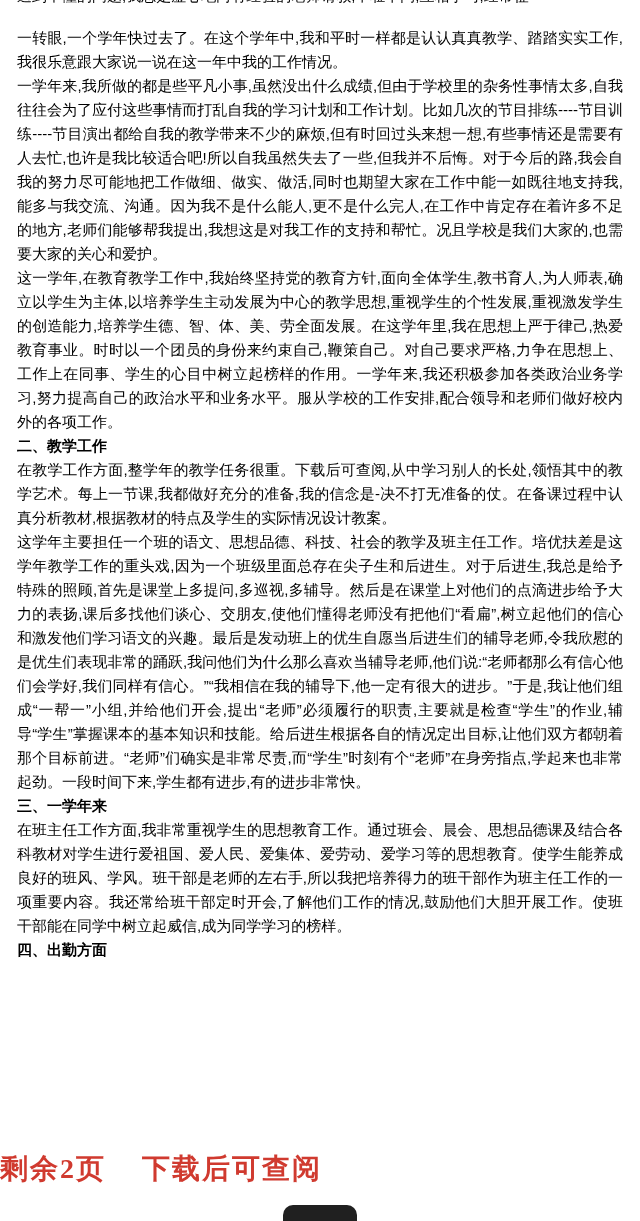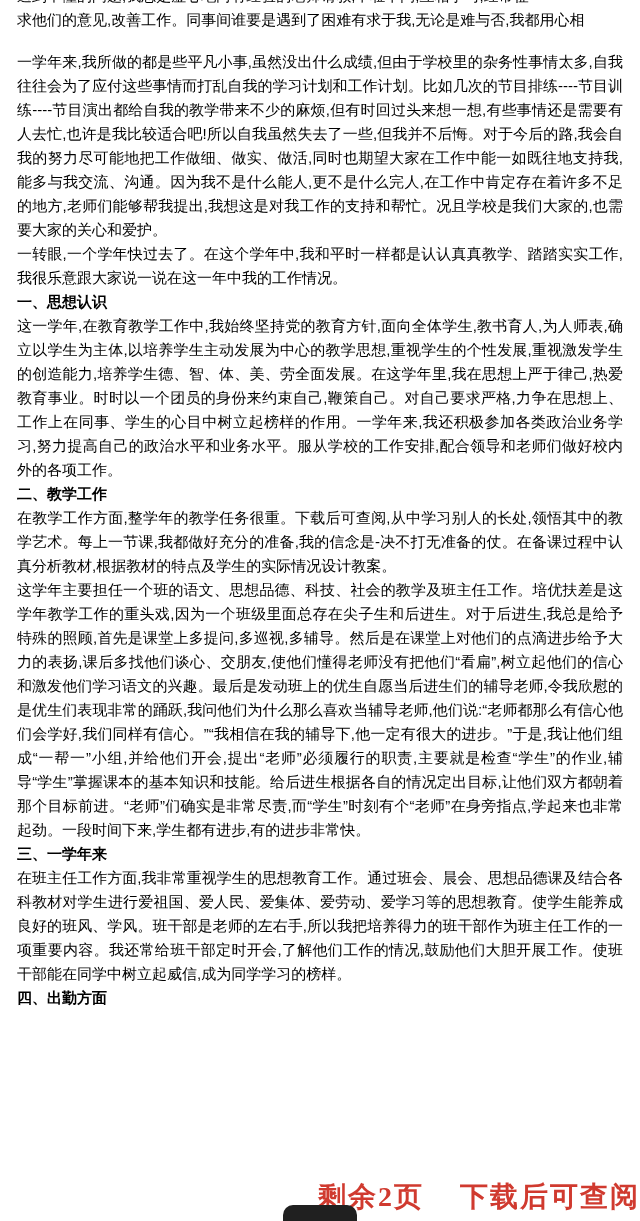--- a/index.html
+++ b/index.html
@@ -39,28 +39,27 @@
     white-space: nowrap;
   }
   .page-break-gap {
     height: 18px;
   }
   .footer-notice {
     position: absolute;
     left: 0;
     right: 0;
     top: 1150px;
-    text-align: right;
+    text-align: left;
     color: #d03a2f;
     font-weight: 700;
     font-size: 28px;
     letter-spacing: 2px;
     font-family: "Liberation Serif", "DejaVu Serif", serif;
     cursor: pointer;
-    margin-top: 28px;
   }
   .footer-notice .hint {
     margin-left: 36px;
   }
   .bottom-frag {
     position: absolute;
     left: 50%;
     transform: translateX(-50%);
     bottom: 0;
     width: 74px;
@@ -73,28 +72,26 @@
 <body>
 
 <div class="page">
 
   <div class="doc">
 
     <div class="clip">
       <div class="clip-inner">遇到不懂的问题,我总是虚心地向有经验的老师请教,不耻下问,互相学习,经常征</div>
     </div>
 
-    <p>求他们的意见,改善工作。同事间谁要是遇到了困难有求于我,无论是难与否,我都用心相</p>
 
     <div class="page-break-gap"></div>
 
+    <p>一转眼,一个学年快过去了。在这个学年中,我和平时一样都是认认真真教学、踏踏实实工作,我很乐意跟大家说一说在这一年中我的工作情况。</p>
     <p>一学年来,我所做的都是些平凡小事,虽然没出什么成绩,但由于学校里的杂务性事情太多,自我往往会为了应付这些事情而打乱自我的学习计划和工作计划。比如几次的节目排练----节目训练----节目演出都给自我的教学带来不少的麻烦,但有时回过头来想一想,有些事情还是需要有人去忙,也许是我比较适合吧!所以自我虽然失去了一些,但我并不后悔。对于今后的路,我会自我的努力尽可能地把工作做细、做实、做活,同时也期望大家在工作中能一如既往地支持我,能多与我交流、沟通。因为我不是什么能人,更不是什么完人,在工作中肯定存在着许多不足的地方,老师们能够帮我提出,我想这是对我工作的支持和帮忙。况且学校是我们大家的,也需要大家的关心和爱护。</p>
-    <p>一转眼,一个学年快过去了。在这个学年中,我和平时一样都是认认真真教学、踏踏实实工作,我很乐意跟大家说一说在这一年中我的工作情况。</p>
 
-    <p class="heading">一、思想认识</p>
     <p>这一学年,在教育教学工作中,我始终坚持党的教育方针,面向全体学生,教书育人,为人师表,确立以学生为主体,以培养学生主动发展为中心的教学思想,重视学生的个性发展,重视激发学生的创造能力,培养学生德、智、体、美、劳全面发展。在这学年里,我在思想上严于律己,热爱教育事业。时时以一个团员的身份来约束自己,鞭策自己。对自己要求严格,力争在思想上、工作上在同事、学生的心目中树立起榜样的作用。一学年来,我还积极参加各类政治业务学习,努力提高自己的政治水平和业务水平。服从学校的工作安排,配合领导和老师们做好校内外的各项工作。</p>
 
     <p class="heading">二、教学工作</p>
     <p>在教学工作方面,整学年的教学任务很重。下载后可查阅,从中学习别人的长处,领悟其中的教学艺术。每上一节课,我都做好充分的准备,我的信念是-决不打无准备的仗。在备课过程中认真分析教材,根据教材的特点及学生的实际情况设计教案。</p>
     <p>这学年主要担任一个班的语文、思想品德、科技、社会的教学及班主任工作。培优扶差是这学年教学工作的重头戏,因为一个班级里面总存在尖子生和后进生。对于后进生,我总是给予特殊的照顾,首先是课堂上多提问,多巡视,多辅导。然后是在课堂上对他们的点滴进步给予大力的表扬,课后多找他们谈心、交朋友,使他们懂得老师没有把他们“看扁”,树立起他们的信心和激发他们学习语文的兴趣。最后是发动班上的优生自愿当后进生们的辅导老师,令我欣慰的是优生们表现非常的踊跃,我问他们为什么那么喜欢当辅导老师,他们说:“老师都那么有信心他们会学好,我们同样有信心。”“我相信在我的辅导下,他一定有很大的进步。”于是,我让他们组成“一帮一”小组,并给他们开会,提出“老师”必须履行的职责,主要就是检查“学生”的作业,辅导“学生”掌握课本的基本知识和技能。给后进生根据各自的情况定出目标,让他们双方都朝着那个目标前进。“老师”们确实是非常尽责,而“学生”时刻有个“老师”在身旁指点,学起来也非常起劲。一段时间下来,学生都有进步,有的进步非常快。</p>
 
     <p class="heading">三、一学年来</p>
     <p>在班主任工作方面,我非常重视学生的思想教育工作。通过班会、晨会、思想品德课及结合各科教材对学生进行爱祖国、爱人民、爱集体、爱劳动、爱学习等的思想教育。使学生能养成良好的班风、学风。班干部是老师的左右手,所以我把培养得力的班干部作为班主任工作的一项重要内容。我还常给班干部定时开会,了解他们工作的情况,鼓励他们大胆开展工作。使班干部能在同学中树立起威信,成为同学学习的榜样。</p>
 
     <p class="heading">四、出勤方面</p>

